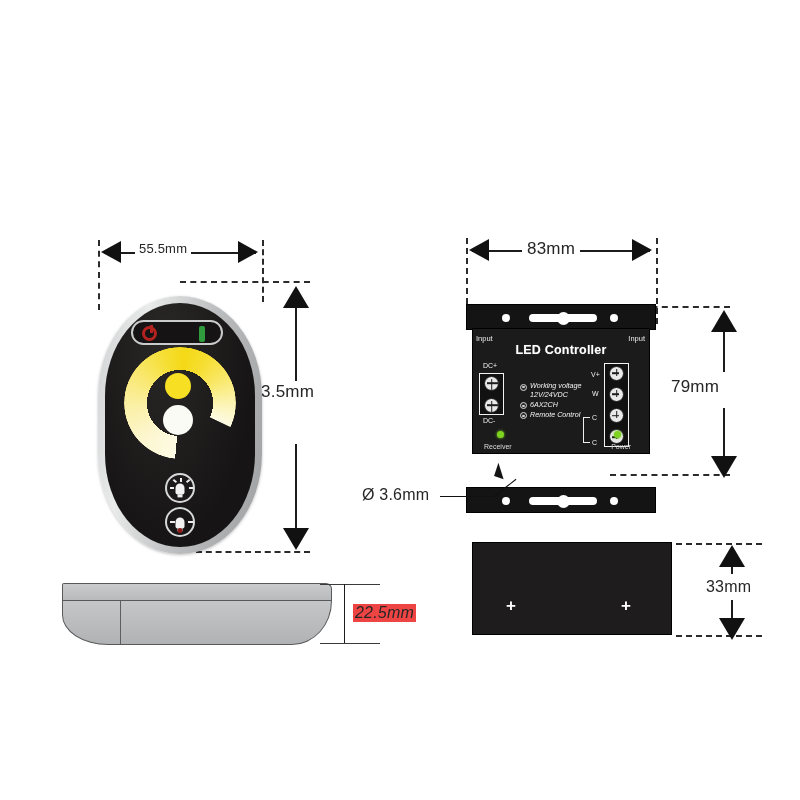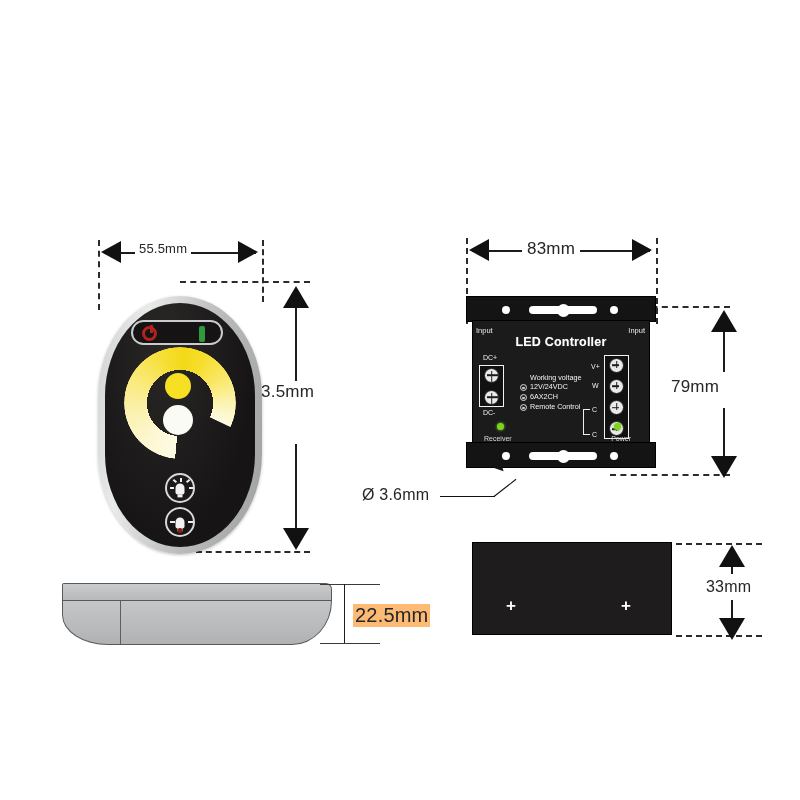--- a/index.html
+++ b/index.html
@@ -126,21 +126,21 @@
   }
   .side-body {
     position:absolute; left:0; top:17px; width:270px; height:45px;
     background: linear-gradient(180deg,#c4c6c7,#b0b2b3);
     border:1.4px solid #58595a;
     border-radius: 0 0 40px 46px / 0 0 44px 30px;
   }
   .side-seam { position:absolute; left:58px; top:18px; width:0; height:43px; border-left:1.4px solid #5d5e5f; }
 
   
-  #controller { position:absolute; left:466px; top:296px; width:190px; height:172px; }
+  #controller { position:absolute; left:466px; top:304px; width:190px; height:209px; }
   .ctrl-bracket-top {
     position:absolute; left:0; top:0; width:190px; height:26px;
     background:#141414; border:1px solid #000;
   }
   .ctrl-bracket-bot {
     position:absolute; left:0; bottom:0; width:190px; height:26px;
     background:#141414; border:1px solid #000;
   }
   .ctrl-body {
     position:absolute; left:6px; top:24px; width:178px; height:126px;
@@ -174,21 +174,21 @@
   }
   .screw:before, .screw:after {
     content:""; position:absolute; background:#1d1d1d;
   }
   .screw:before { left:50%; top:2px; width:1.6px; height:11px; transform:translateX(-50%); }
   .screw:after  { top:50%; left:2px; height:1.6px; width:11px; transform:translateY(-50%); }
   .screw.out:before { height:7px; top:2px; }
   .screw.out:after  { width:7px; left:2px; }
 
   .spec-list { position:absolute; left:47px; top:53px; }
-  .spec-row { display:flex; align-items:flex-end; margin-bottom:1.5px; }
+  .spec-row { display:flex; align-items:flex-start; margin-bottom:1.5px;font-style:italic; }
   .spec-bullet {
     width:7px; height:7px; border-radius:50%;
     border:1.2px solid #d8d8d8; background:#2a2a2a;
     margin-right:3px; margin-top:1.5px; flex:0 0 auto;
     position:relative;
   }
   .spec-bullet:after {
     content:""; position:absolute; left:1.4px; top:1.4px; width:2.4px; height:2.4px;
     border-radius:50%; background:#cfcfcf;
   }
@@ -275,21 +275,21 @@
 
   <div id="remote-side">
     <div class="side-top"></div>
     <div class="side-body"></div>
     <div class="side-seam"></div>
   </div>
 
   <div class="ext-h-solid" style="left:320px; top:584px; width:60px;"></div>
   <div class="ext-h-solid" style="left:320px; top:643px; width:60px;"></div>
   <div class="dimline-v" style="left:344px; top:584px; height:59px; border-left-width:1.6px;"></div>
-  <div class="dim-label" style="left:353px; top:604px; font-size:20px; background:#fdba74; padding:0 2px;">22.5mm</div>
+  <div class="dim-label" style="left:353px; top:604px; font-size:16px; background:#ef4444; padding:0 2px;font-style:italic;">22.5mm</div>
 
   <div class="ext-v" style="left:466px; top:238px; height:86px;"></div>
   <div class="ext-v" style="left:656px; top:238px; height:86px;"></div>
 
   <div class="dimline-h" style="left:472px; top:250px; width:178px;"></div>
   <div class="arrow left" style="left:469px; top:239px;"></div>
   <div class="arrow right" style="left:632px; top:239px;"></div>
   <div class="dim-label" style="left:522px; top:239px; font-size:17px; background:#fff; padding:0 5px;">83mm</div>
 
   <div class="ext-h" style="left:610px; top:306px; width:120px;"></div>

